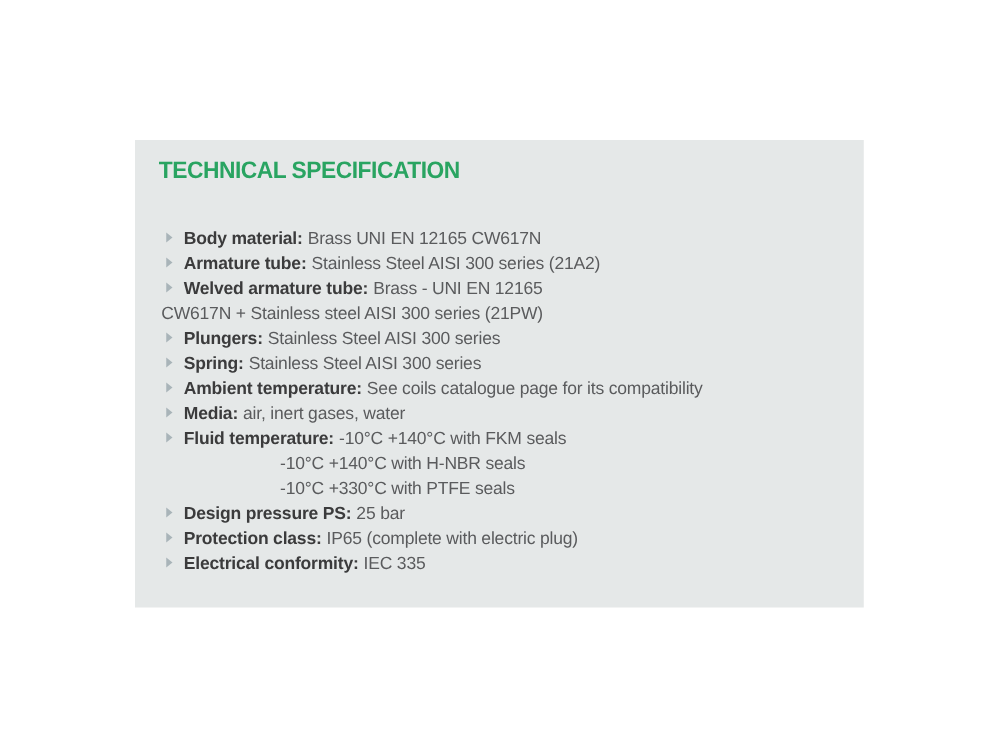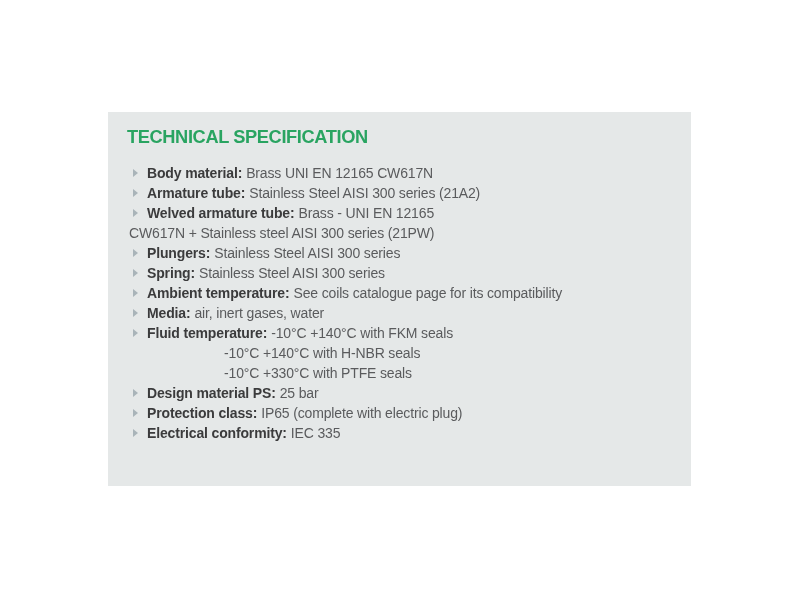--- a/index.html
+++ b/index.html
@@ -34,21 +34,21 @@
     font-weight: bold;
     letter-spacing: -0.4px;
     color: var(--accent-green, #29a461);
     white-space: nowrap;
     transform: scaleX(0.96);
     transform-origin: left center;
   }
   .spec-list {
     position: absolute;
     left: 0;
-    top: 51px;
+    top: 68px;
     width: 583px;
   }
   .row {
     position: relative;
     height: 20px;
     line-height: 20px;
     font-size: 14px;
     letter-spacing: -0.15px;
     white-space: nowrap;
     padding-left: 39px;
@@ -130,21 +130,21 @@
       </div>
       <div class="row indent-temp">
         <span class="value">-10°C +140°C with H-NBR seals</span>
       </div>
       <div class="row indent-temp">
         <span class="value">-10°C +330°C with PTFE seals</span>
       </div>
 
       <div class="row">
         <span class="bullet"></span>
-        <span class="label">Design material PS:</span><span class="value">25 bar</span>
+        <span class="label">Design pressure PS:</span><span class="value">25 bar</span>
       </div>
 
       <div class="row">
         <span class="bullet"></span>
         <span class="label">Protection class:</span><span class="value">IP65 (complete with electric plug)</span>
       </div>
 
       <div class="row">
         <span class="bullet"></span>
         <span class="label">Electrical conformity:</span><span class="value">IEC 335</span>

